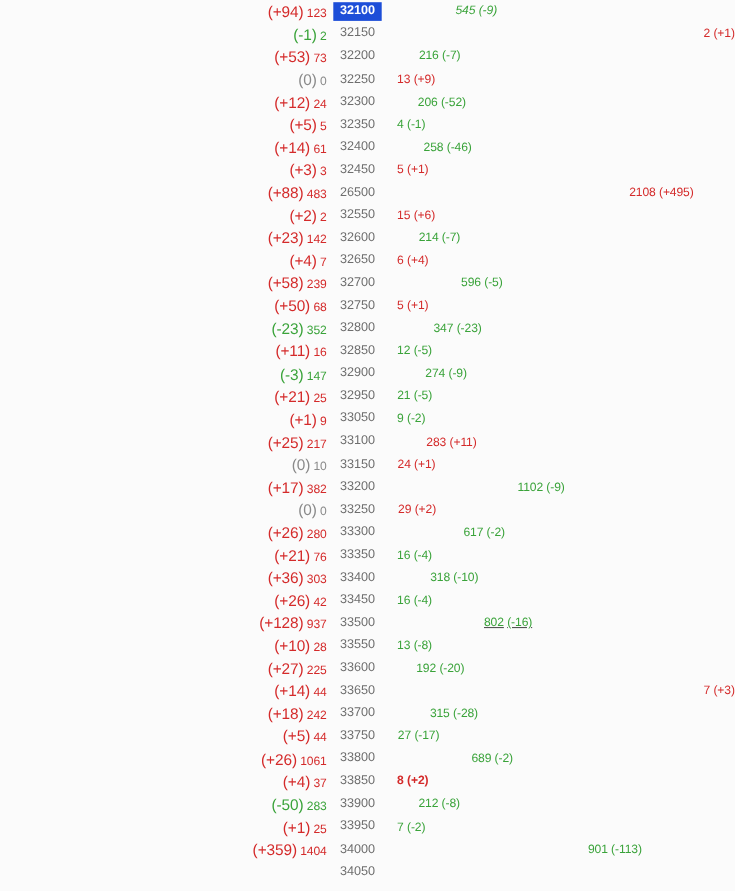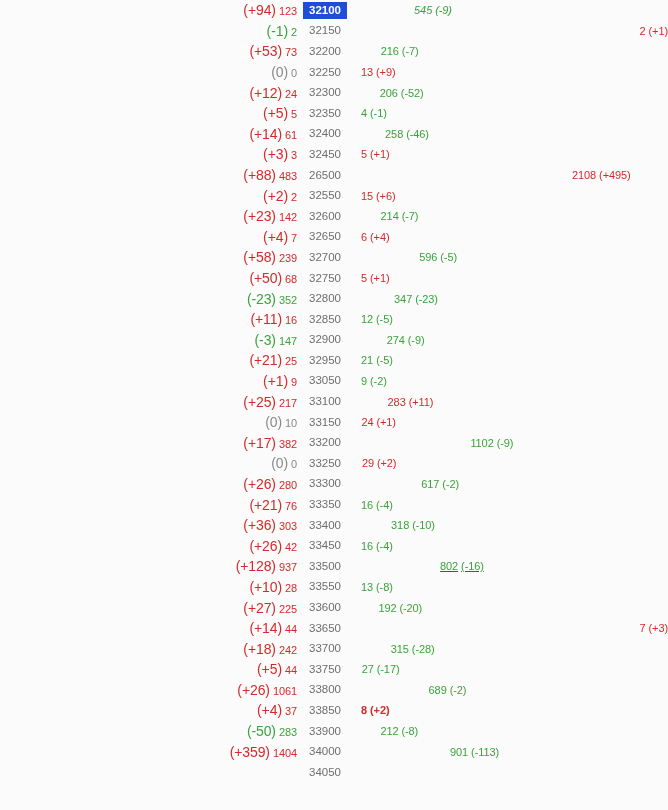--- a/index.html
+++ b/index.html
@@ -359,25 +359,32 @@
         <td class="bid-label" style="padding-left: 8px; margin-left: 0px; font-weight: bold;"><span class="sp"></span><span class="qty c-red">8</span><span class="sp"></span><span class="delta c-red">(+2)</span></td>
       </tr>
       <tr>
         <td class="ask-label"><span class="delta c-green">(-50)</span><span class="sp"></span><span class="qty c-green">283</span><span class="sp"></span></td>
         <td class="ask-bar-cell"></td>
         <td class="price-cell"><span class="price-inner">33900</span></td>
         <td class="bid-bar-cell"></td>
         <td class="bid-label" style="padding-left: 27.4px; margin-left: 0px;"><span class="sp"></span><span class="qty c-green">212</span><span class="sp"></span><span class="delta c-green">(-8)</span></td>
       </tr>
       <tr>
+        <td class="ask-label"><span class="delta c-red">(+1)</span><span class="sp"></span><span class="qty c-red">25</span><span class="sp"></span></td>
+        <td class="ask-bar-cell"></td>
+        <td class="price-cell"><span class="price-inner">33950</span></td>
+        <td class="bid-bar-cell"></td>
+        <td class="bid-label" style="padding-left: 8px; margin-left: 0px;"><span class="sp"></span><span class="qty c-green">7</span><span class="sp"></span><span class="delta c-green">(-2)</span></td>
+      </tr>
+      <tr>
         <td class="ask-label"><span class="delta c-red">(+359)</span><span class="sp"></span><span class="qty c-red">1404</span><span class="sp"></span></td>
         <td class="ask-bar-cell"></td>
         <td class="price-cell"><span class="price-inner">34000</span></td>
         <td class="bid-bar-cell"></td>
-        <td class="bid-label" style="padding-left: 97px; margin-left: 0px;"><span class="sp"></span><span class="qty c-green">901</span><span class="sp"></span><span class="delta c-green">(-113)</span></td>
+        <td class="bid-label" style="padding-left: 97px; margin-left: 0px; text-align: center;"><span class="sp"></span><span class="qty c-green">901</span><span class="sp"></span><span class="delta c-green">(-113)</span></td>
       </tr>
       <tr>
         <td class="ask-label"></td>
         <td class="ask-bar-cell">
           <span class="ask-bar-wrap">
             <span class="bar" style="width:0.0px;background:#f48c8c"></span>
           </span>
         </td>
         <td class="price-cell"><span class="price-inner">34050</span></td>
         <td class="bid-bar-cell">

